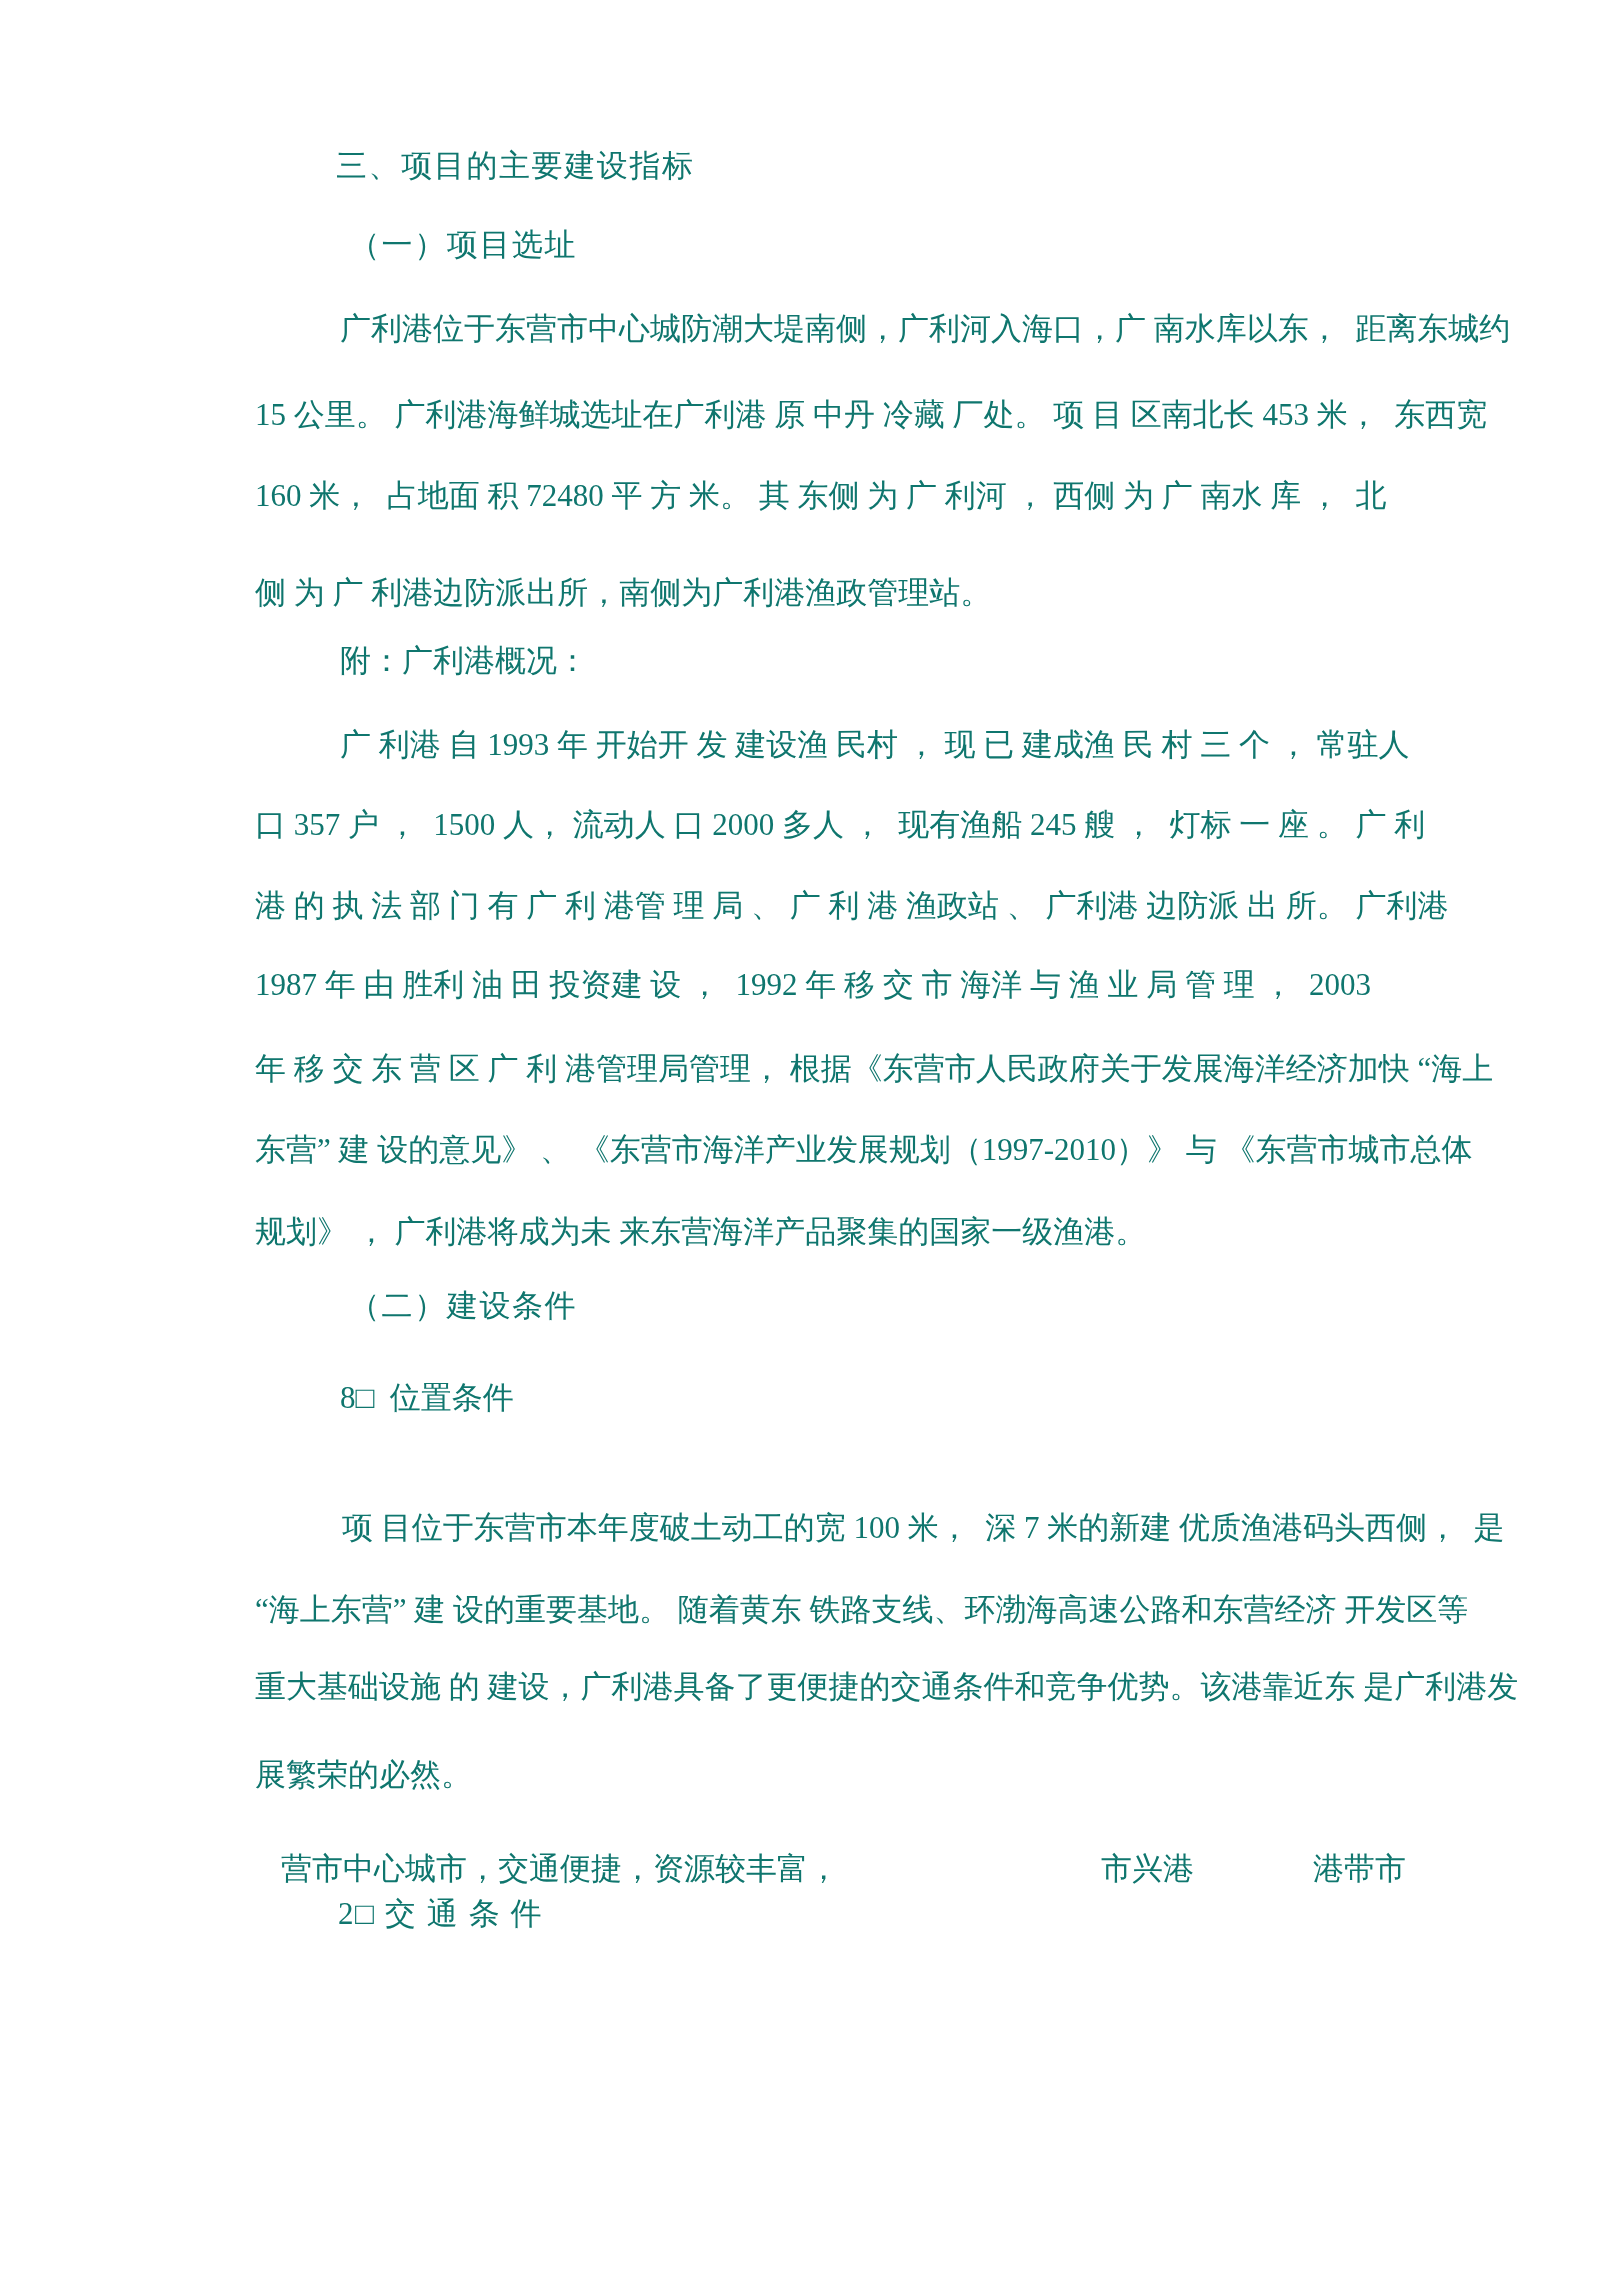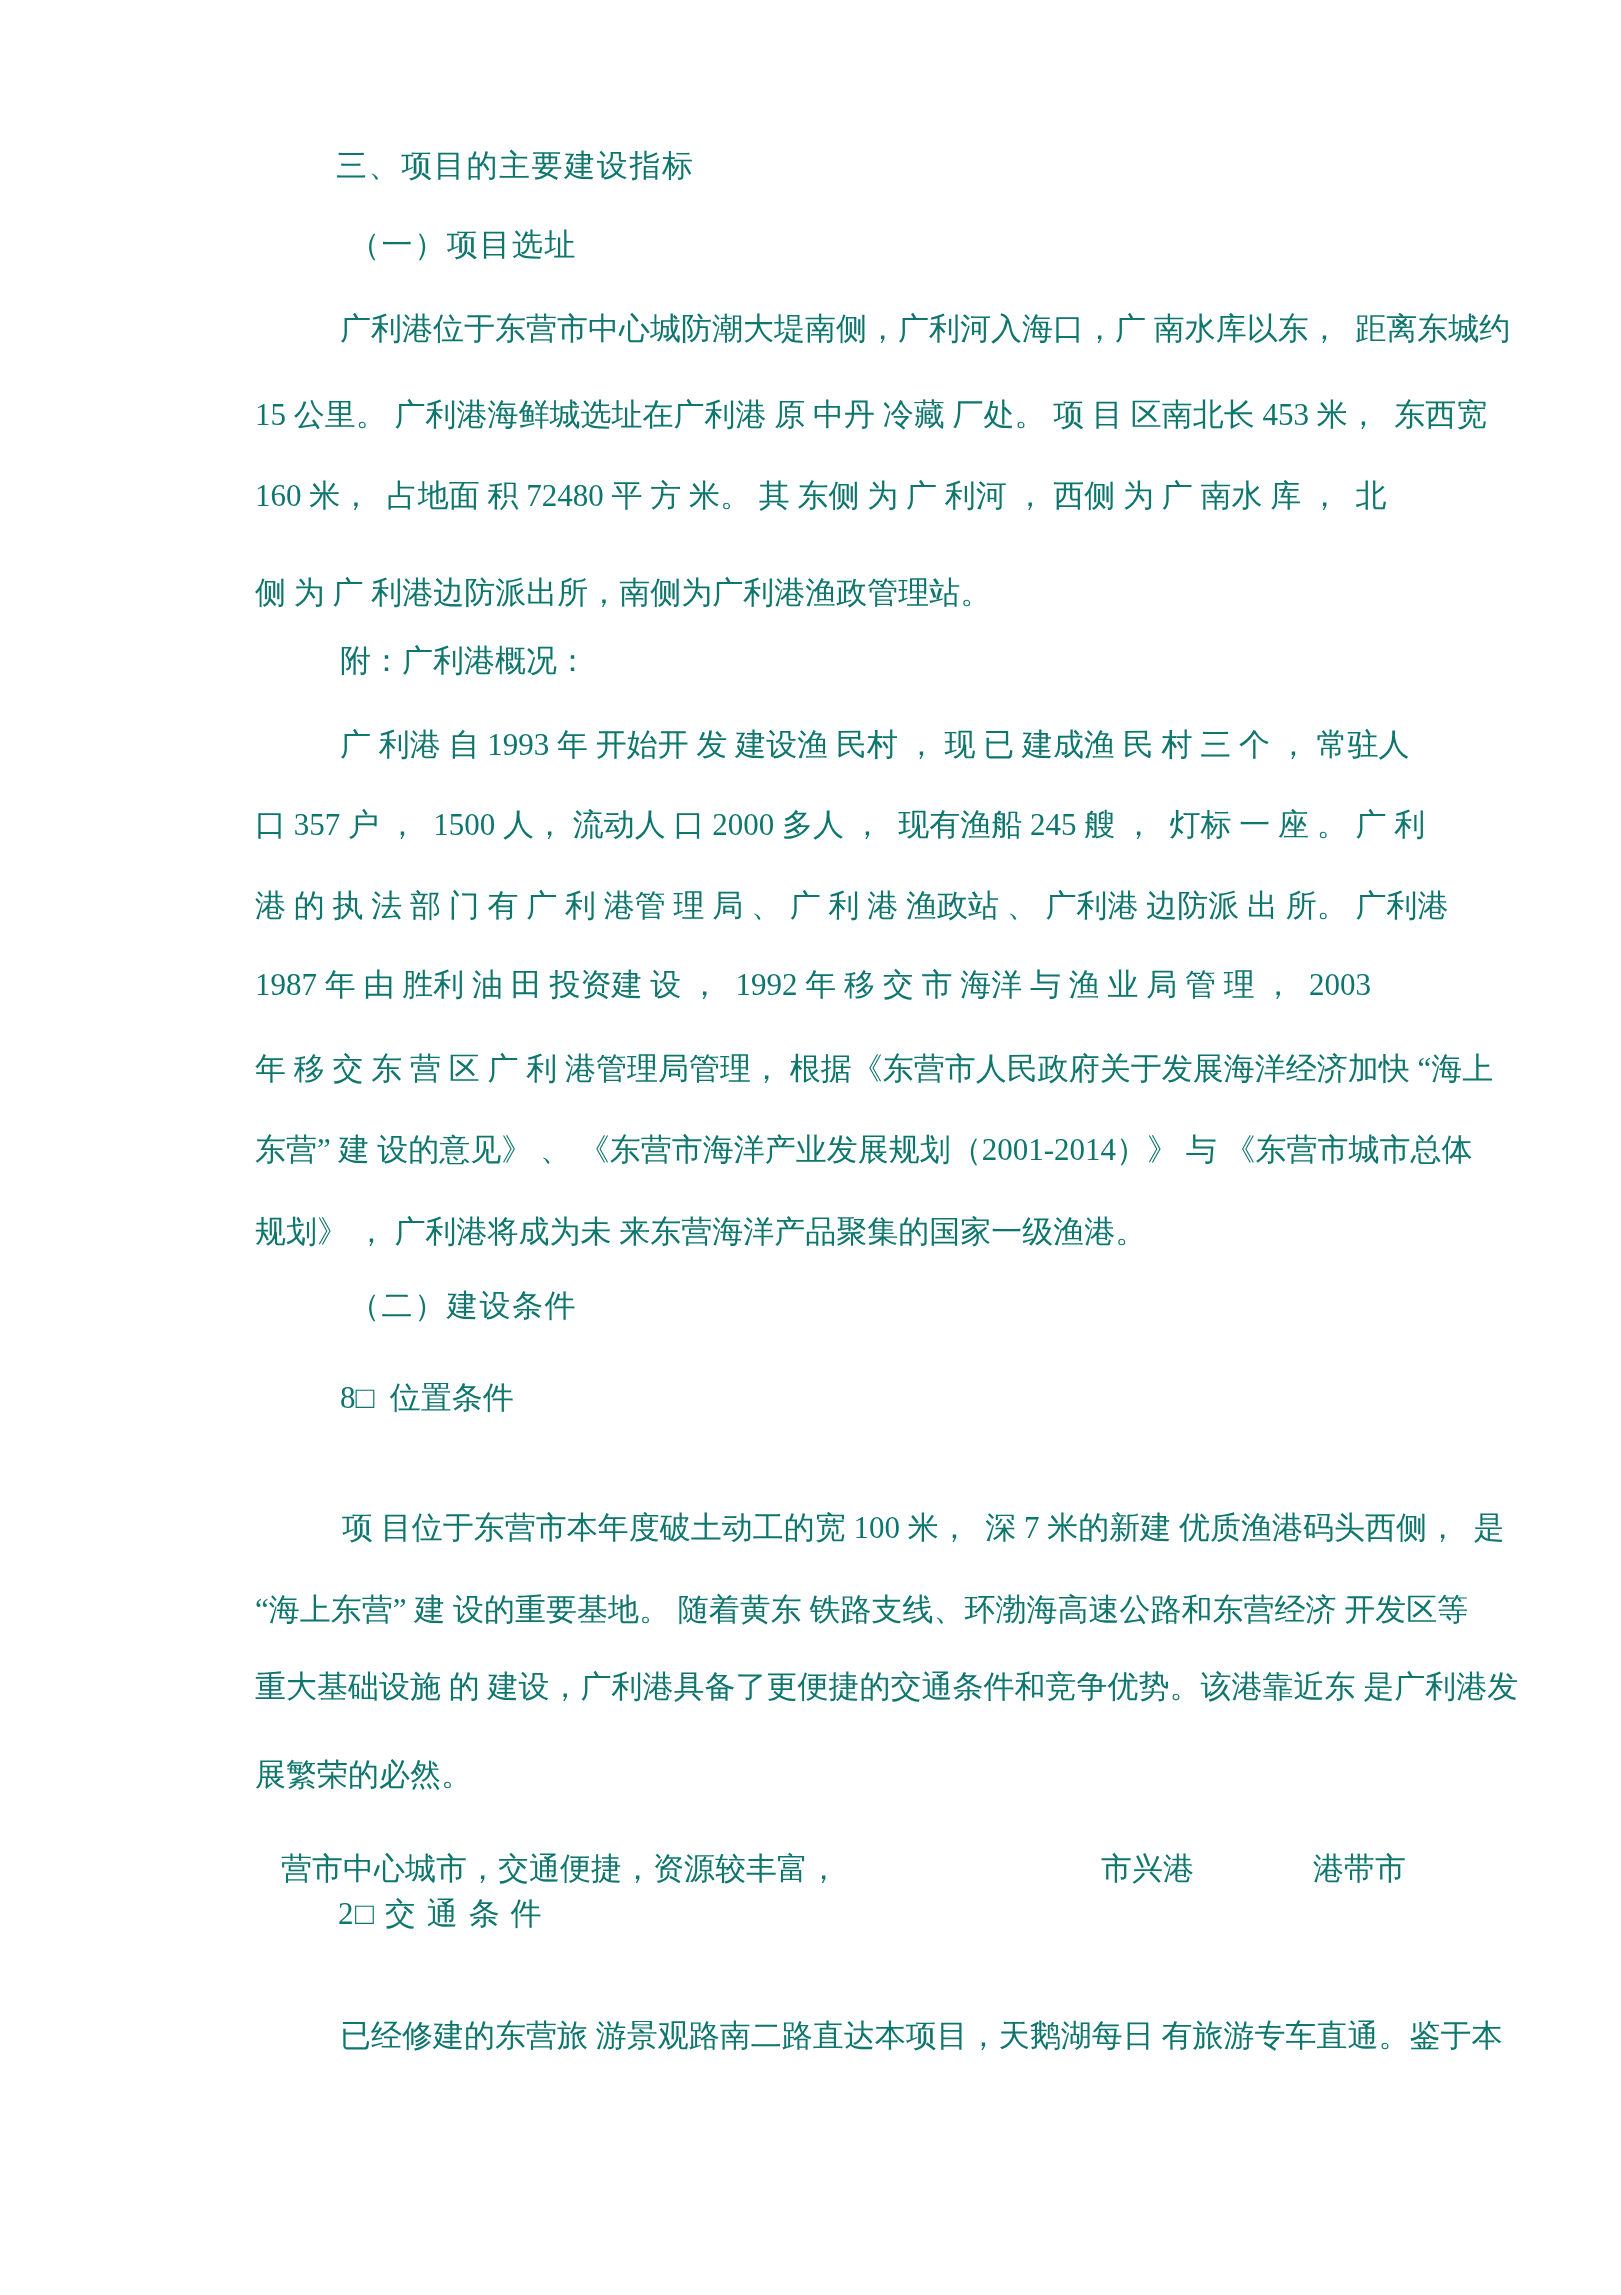--- a/index.html
+++ b/index.html
@@ -53,21 +53,21 @@
   <div class="line" style="top:726px; left:340px;">广 利港 自 1993 年 开始开 发 建设渔 民村 ， 现 已 建成渔 民 村 三 个 ， 常驻人</div>
 
   <div class="line" style="top:806px; left:255px;">口 357 户 ，  1500 人， 流动人 口 2000 多人 ，  现有渔船 245 艘 ，  灯标 一 座 。 广 利</div>
 
   <div class="line" style="top:887px; left:255px;">港 的 执 法 部 门 有 广 利 港管 理 局 、 广 利 港 渔政站 、 广利港 边防派 出 所。 广利港</div>
 
   <div class="line" style="top:966px; left:255px;">1987 年 由 胜利 油 田 投资建 设 ，  1992 年 移 交 市 海洋 与 渔 业 局 管 理 ，  2003</div>
 
   <div class="line" style="top:1050px; left:255px;">年 移 交 东 营 区 广 利 港管理局管理， 根据《东营市人民政府关于发展海洋经济加快 “海上</div>
 
-  <div class="line" style="top:1131px; left:255px;">东营” 建 设的意见》 、 《东营市海洋产业发展规划（2001-2014）》 与 《东营市城市总体</div>
+  <div class="line" style="top:1131px; left:255px;">东营” 建 设的意见》 、 《东营市海洋产业发展规划（1997-2010）》 与 《东营市城市总体</div>
 
   <div class="line" style="top:1213px; left:255px;">规划》 ， 广利港将成为未 来东营海洋产品聚集的国家一级渔港。</div>
 
   <div class="line spaced" style="top:1287px; left:349px;">（二）建设条件</div>
 
   <div class="line" style="top:1379px; left:340px;">8□  位置条件</div>
 
   <div class="line" style="top:1509px; left:342px;">项 目位于东营市本年度破土动工的宽 100 米，  深 7 米的新建 优质渔港码头西侧，  是</div>
 
   <div class="line" style="top:1668px; left:255px;">重大基础设施 的 建设，广利港具备了更便捷的交通条件和竞争优势。该港靠近东 是广利港发</div>
@@ -77,16 +77,15 @@
   <div class="line" style="top:1756px; left:255px;">展繁荣的必然。</div>
 
   <div class="line" style="top:1850px; left:281px;">营市中心城市，交通便捷，资源较丰富，</div>
 
   <div class="line" style="top:1850px; left:1101px;">市兴港</div>
 
   <div class="line" style="top:1850px; left:1313px;">港带市</div>
 
   <div class="line spaced" style="top:1895px; left:338px;">2□ 交 通 条 件</div>
 
-  <div class="line" style="top:2017px; left:340px;">已经修建的东营旅 游景观路南二路直达本项目，天鹅湖每日 有旅游专车直通。鉴于本</div>
 
 </div>
 
 
 </body></html>

